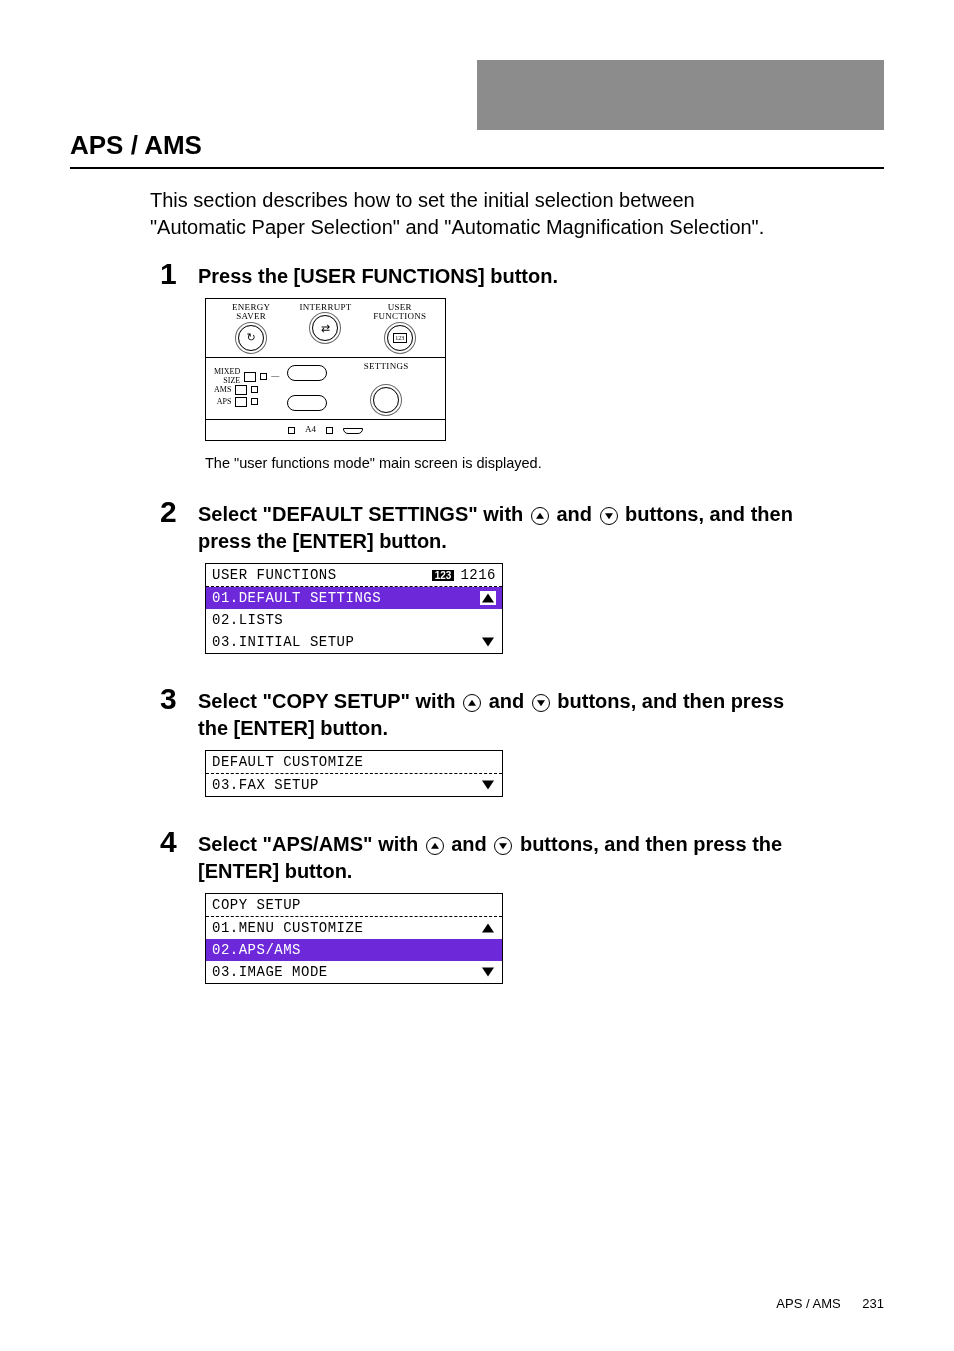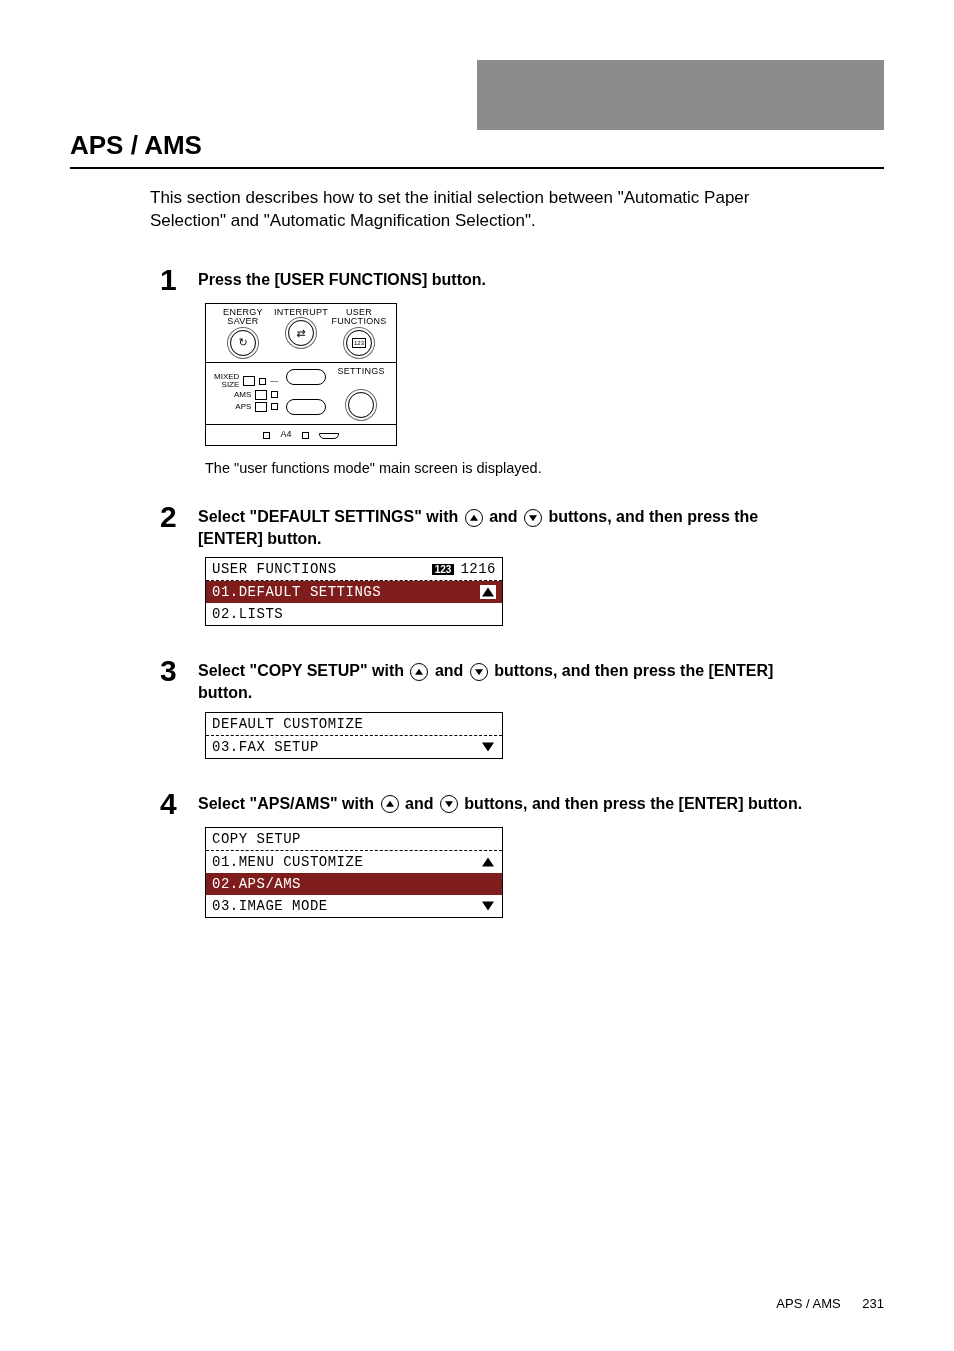--- a/index.html
+++ b/index.html
@@ -22,40 +22,40 @@
   .topbar .gray {flex:1; background:#8c8c8c;}
   .title {
     font-size: 26px;
     font-weight: bold;
     border-bottom: 2px solid #000;
     padding-bottom: 6px;
     margin-bottom: 18px;
   }
   .intro {
     margin-left: 80px;
-    font-size: 17px;
+    font-size: 20px;
     line-height: 1.35;
-    margin-bottom: 32px;
+    margin-bottom: 18px;
     width: 640px;
   }
   .step {
     display: flex;
     margin-left: 90px;
     margin-bottom: 8px;
     align-items: flex-start;
   }
   .step-num {
     font-size: 30px;
     font-weight: bold;
     width: 30px;
     margin-right: 8px;
     line-height: 1;
   }
   .step-text {
-    font-size: 16px;
+    font-size: 20px;
     font-weight: bold;
     line-height: 1.35;
     padding-top: 4px;
     max-width: 620px;
   }
   .step-text .inline-icon {
     display: inline-block;
     width: 18px;
     height: 18px;
     border: 1.5px solid #000;
@@ -81,22 +81,23 @@
     transform:translate(-50%,-45%);
     width:0;height:0;
     border-left:4px solid transparent;
     border-right:4px solid transparent;
     border-top:6px solid #000;
   }
   .panel-figure {
     margin-left: 135px;
     margin-top: 8px;
     margin-bottom: 14px;
-    width: 192px;
+    width: 241px;
     border: 1px solid #000;
+    font-family: Liberation Serif, serif;
   }
   .panel-row {
     display:flex;
     padding: 4px 8px 6px 8px;
     font-size: 10px;
     line-height:1.05;
     text-align:center;
     position:relative;
   }
   .panel-row.sep { border-top:1px solid #000; }
@@ -108,21 +109,21 @@
     font-size:9px;
   }
   .pbtn.123-badge::after{
     content:"123"; font-size:6px; position:absolute; border:1px solid #000; padding:0 1px;
   }
   .pill {
     width:40px;height:16px;border:1.3px solid #000;border-radius:10px;
   }
   .label-small { font-size:9px; letter-spacing:0.3px;}
   .stack-left {
-    display:flex; flex-direction:column; align-items:flex-end; font-size:8px; 
+    display:flex; flex-direction:column; align-items:flex-start; font-size:8px; 
     padding-right:4px;
   }
   .mini-row {display:flex; align-items:center; gap:4px;}
   .sq {width:7px;height:7px;border:1px solid #000;}
   .icon-rect {width:12px;height:10px;border:1px solid #000;display:inline-block;}
   .sub-note {
     margin-left: 135px;
     font-size: 14.5px;
     margin-bottom: 26px;
   }
@@ -136,21 +137,21 @@
     font-size: 14px;
   }
   .lcd-row {
     padding: 3px 6px;
     display:flex;
     align-items:center;
     justify-content:space-between;
     border-bottom: none;
   }
   .lcd-row.header-line { border-bottom: 1px dashed #000; }
-  .lcd-row.selected { background:#7f1d1d; color:#fff; padding:3px 6px; }
+  .lcd-row.selected { background:#6d28d9; color:#fff; padding:3px 6px; }
   .lcd-text {letter-spacing: 0.5px;}
   .lcd-right {display:flex;align-items:center;gap:6px;}
   .badge-123 {
     background:#000;color:#fff;font-size:10px;padding:0 3px;
     font-family: Arial, sans-serif; font-weight:bold;
   }
   .arrow-box {
     display:inline-block;
     width:16px;height:14px;
     position:relative;
@@ -275,20 +276,24 @@
         <span class="lcd-text">1216</span>
       </span>
     </div>
     <div class="lcd-row selected">
       <span class="lcd-text">01.DEFAULT SETTINGS</span>
       <span class="arrow-box up invert"></span>
     </div>
     <div class="lcd-row">
       <span class="lcd-text">02.LISTS</span>
     </div>
+    <div class="lcd-row">
+      <span class="lcd-text">03.INITIAL SETUP</span>
+      <span class="arrow-box down"></span>
+    </div>
   </div>
 
   <div class="step">
     <div class="step-num">3</div>
     <div class="step-text">
       <span>Select "COPY SETUP" with </span><span class="inline-icon up"></span><span> and </span><span class="inline-icon down"></span><span> buttons, and then press the [ENTER] button.</span>
     </div>
   </div>
 
   <div class="lcd">

